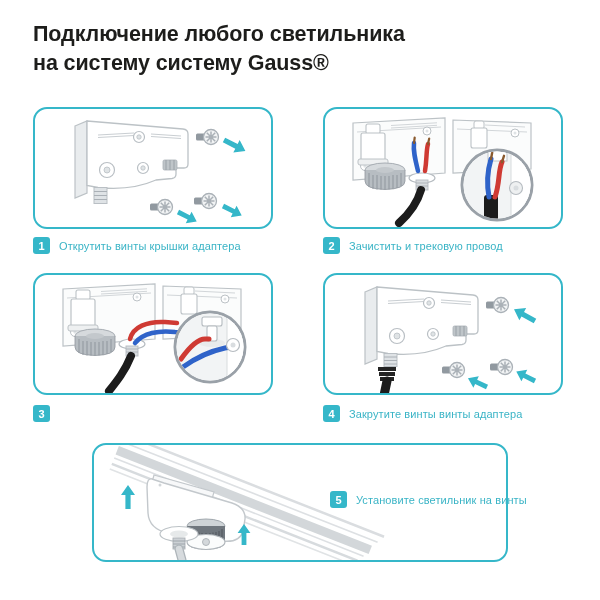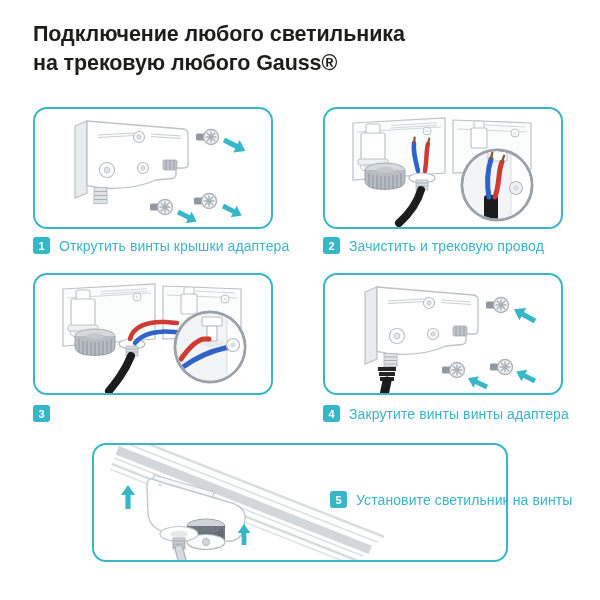--- a/index.html
+++ b/index.html
@@ -28,31 +28,31 @@
   .c2{left:323px;top:237px;}
   .c3{left:33px;top:405px;}
   .c4{left:323px;top:405px;}
   .c5{left:330px;top:491px;}
   .badge{
     width:17px;height:17px;border-radius:3px;background:#35b7c9;color:#ffffff;
     font-size:11px;font-weight:700;display:flex;align-items:center;justify-content:center;
     flex:0 0 auto;
   }
   .cap-label{
-    font-size:14px;color:#3ab4c6;white-space:nowrap;letter-spacing:0.1px;
+    font-size:11px;color:#3ab4c6;white-space:nowrap;letter-spacing:0.1px;
   }
 </style>
 </head>
 <body>
 
 <div id="screen">
 
   <div class="title">
     <div>Подключение любого светильника</div>
-    <div>на трековую любого Gauss®</div>
+    <div>на систему систему Gauss®</div>
   </div>
 
   <div class="panel p1">
     <svg width="236" height="118" viewBox="0 0 236 118">
       <g>
         <polygon points="40,17 52,12 52,84 40,89" fill="#e9ecee" stroke="#bcc2c6" stroke-width="1.2"></polygon>
         <path d="M52,12 L148,20 Q153,20.5 153,25 L153,55 Q153,59 149,59 L141,59 L141,65 Q141,69 137,69.5 L121,71 Q96,82 63,78.5 L52,76.5 Z" fill="#ffffff" stroke="#bcc2c6" stroke-width="1.3"></path>
         <path d="M63,26 L99,24 M63,28.5 L99,26.5 M116,25 L146,27 M116,27.5 L146,29.5" stroke="#c9ced2" stroke-width="1" fill="none"></path>
         <circle cx="104" cy="28" r="5.5" fill="#ffffff" stroke="#b9bfc4" stroke-width="1.2"></circle>
         <circle cx="104" cy="28" r="2.2" fill="#dfe3e5" stroke="#b9bfc4" stroke-width="0.8"></circle>

